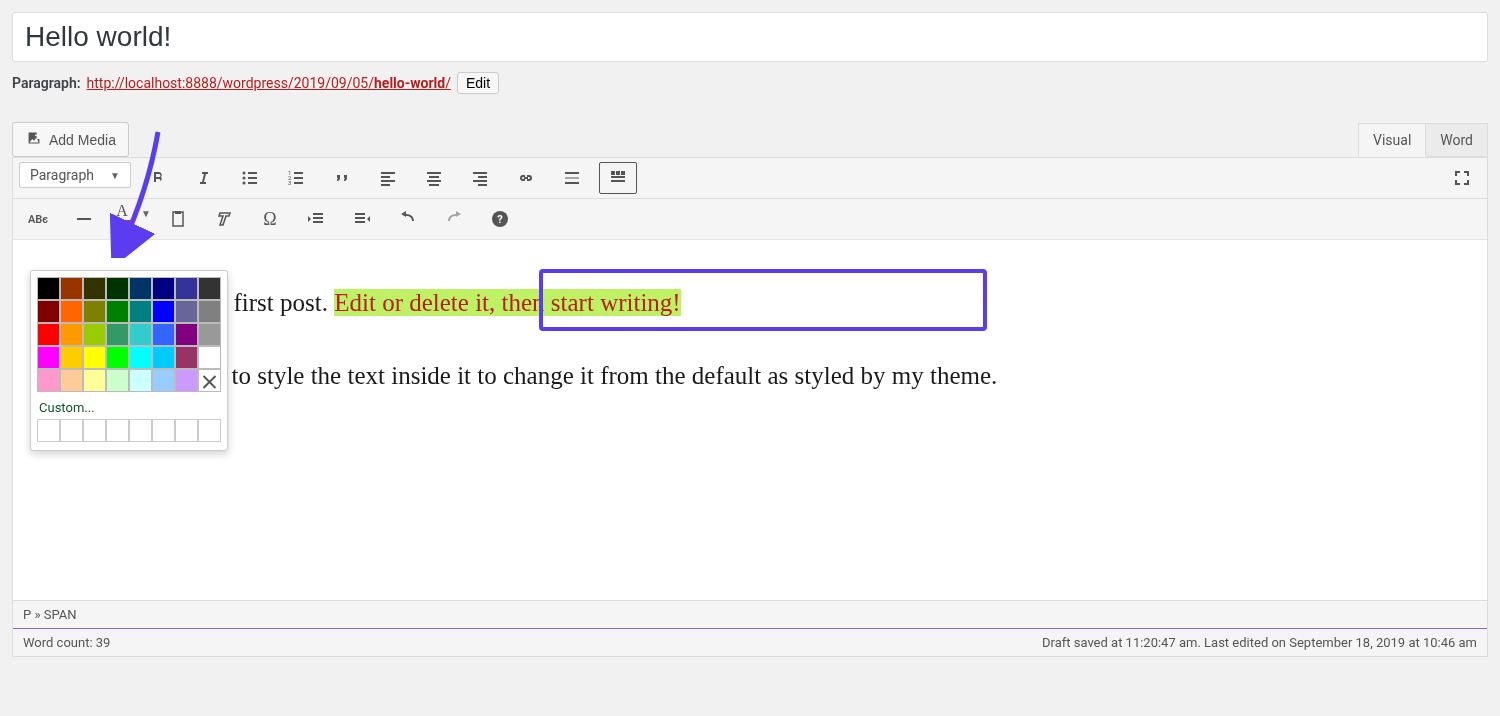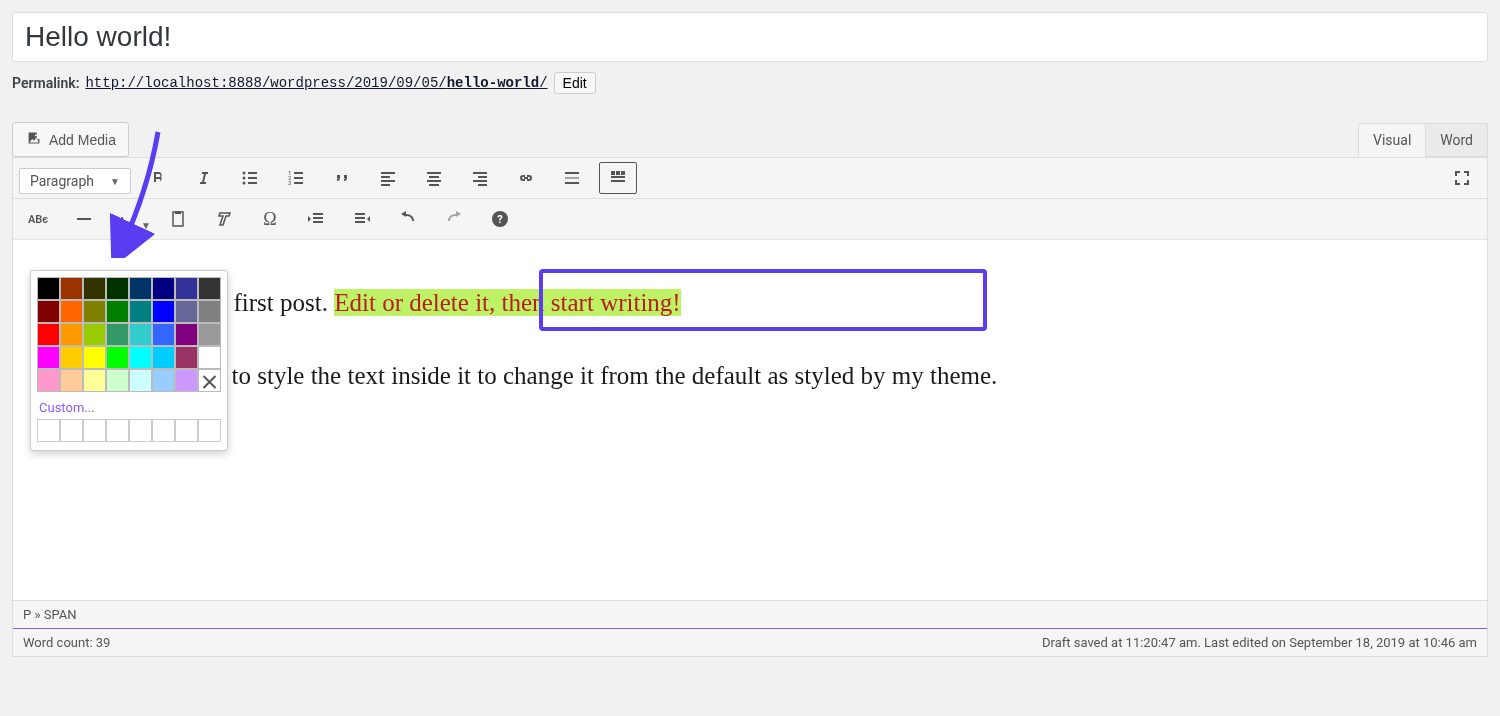--- a/index.html
+++ b/index.html
@@ -25,21 +25,21 @@
   }
   .permalink-row {
     display: flex;
     align-items: center;
     gap: 6px;
     margin-top: 10px;
     font-size: 14px;
     color: #3c434a;
   }
   .permalink-row .label { font-weight: 600; }
-  .permalink-row a { color: #0f172a; text-decoration: underline; font-family: Liberation Mono, monospace; }
+  .permalink-row a { color: #b91c1c; text-decoration: underline; }
   .permalink-row a b { font-weight: bold; }
   .edit-permalink {
     border: 1px solid #ccc;
     background: #f7f7f7;
     padding: 2px 8px;
     font-size: 14px;
     border-radius: 3px;
     cursor: pointer;
   }
   .add-media-row {
@@ -72,21 +72,21 @@
   .tab.active { background: #f5f5f5; border-bottom-color: #f5f5f5; }
   .tab + .tab { border-left: none; }
   .editor-wrap {
     border: 1px solid #ddd;
     background: #f5f5f5;
     position: relative;
     margin-top: 0;
   }
   .toolbar {
     display: flex;
-    align-items: flex-end;
+    align-items: flex-start;
     gap: 8px;
     padding: 4px 6px;
     border-bottom: 1px solid #ddd;
     flex-wrap: wrap;
   }
   .toolbar.row2 { border-bottom: 1px solid #e5e5e5; position: relative; }
   .format-select {
     border: 1px solid #ccc;
     background: #fff;
     padding: 4px 10px;
@@ -171,37 +171,37 @@
     z-index: 50;
   }
   .swatch-grid { display: grid; grid-template-columns: repeat(8, 23px); grid-auto-rows: 23px; }
   .swatch { border: 1px solid #bbb; cursor: pointer; }
   .swatch.x { position: relative; background: #fff; }
   .swatch.x::before, .swatch.x::after {
     content: ""; position: absolute; left: 2px; right: 2px; top: 50%; height: 2px; background: #555;
   }
   .swatch.x::before { transform: rotate(45deg); }
   .swatch.x::after { transform: rotate(-45deg); }
-  .custom-label { font-size: 13px; color: #8b5cf6; margin: 8px 0 4px 2px; cursor: pointer; }
+  .custom-label { font-size: 13px; color: #14532d; margin: 8px 0 4px 2px; cursor: pointer; }
   .custom-row { display: grid; grid-template-columns: repeat(8, 23px); grid-auto-rows: 23px; }
   .custom-slot { border: 1px solid #ccc; background: #fff; }
   .caret { font-size: 10px; color: #666; }
   .media-icon svg { width:18px; height:18px; fill:#555; }
 </style>
 </head>
 <body>
 
 
 
 
 <input class="title-input" value="Hello world!" style="">
 
 
 <div class="permalink-row">
-  <span class="label">Permalink:</span>
+  <span class="label">Paragraph:</span>
   <a href="#"><span>http://localhost:8888/wordpress/2019/09/05/</span><b>hello-world</b>/</a>
   <button class="edit-permalink">Edit</button>
 </div>
 
 
 <div class="add-media-row">
   <button class="add-media-btn">
     <span class="media-icon">
       <svg viewBox="0 0 20 20">
           <path d="M13 11V4H4v12h12v-5h-3zm-1-5a1 1 0 110 2 1 1 0 010-2zM5 15l3-4 2 2 3-4 2 6H5z"></path>

